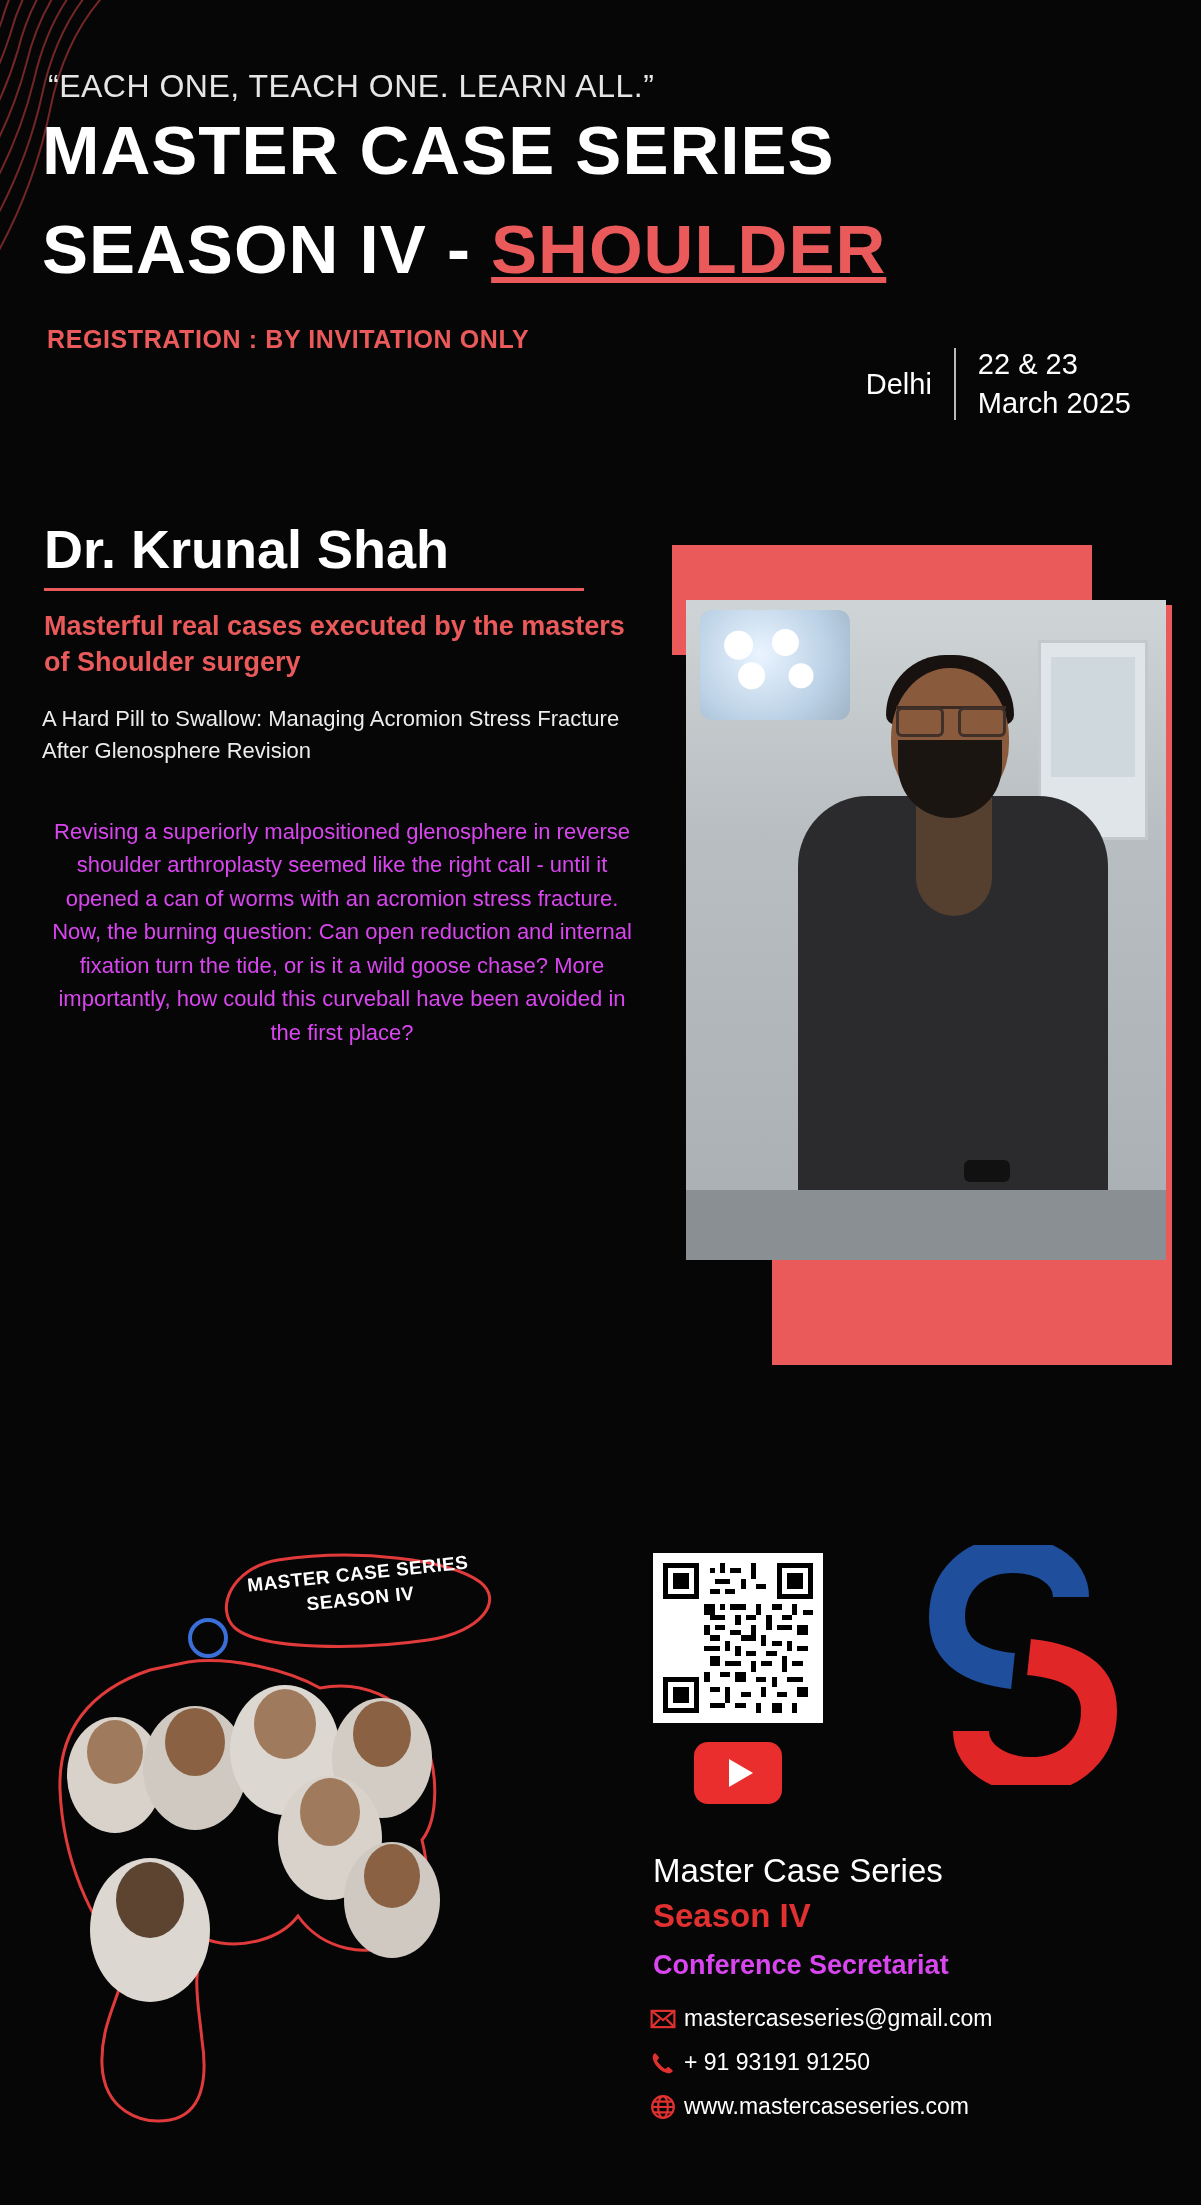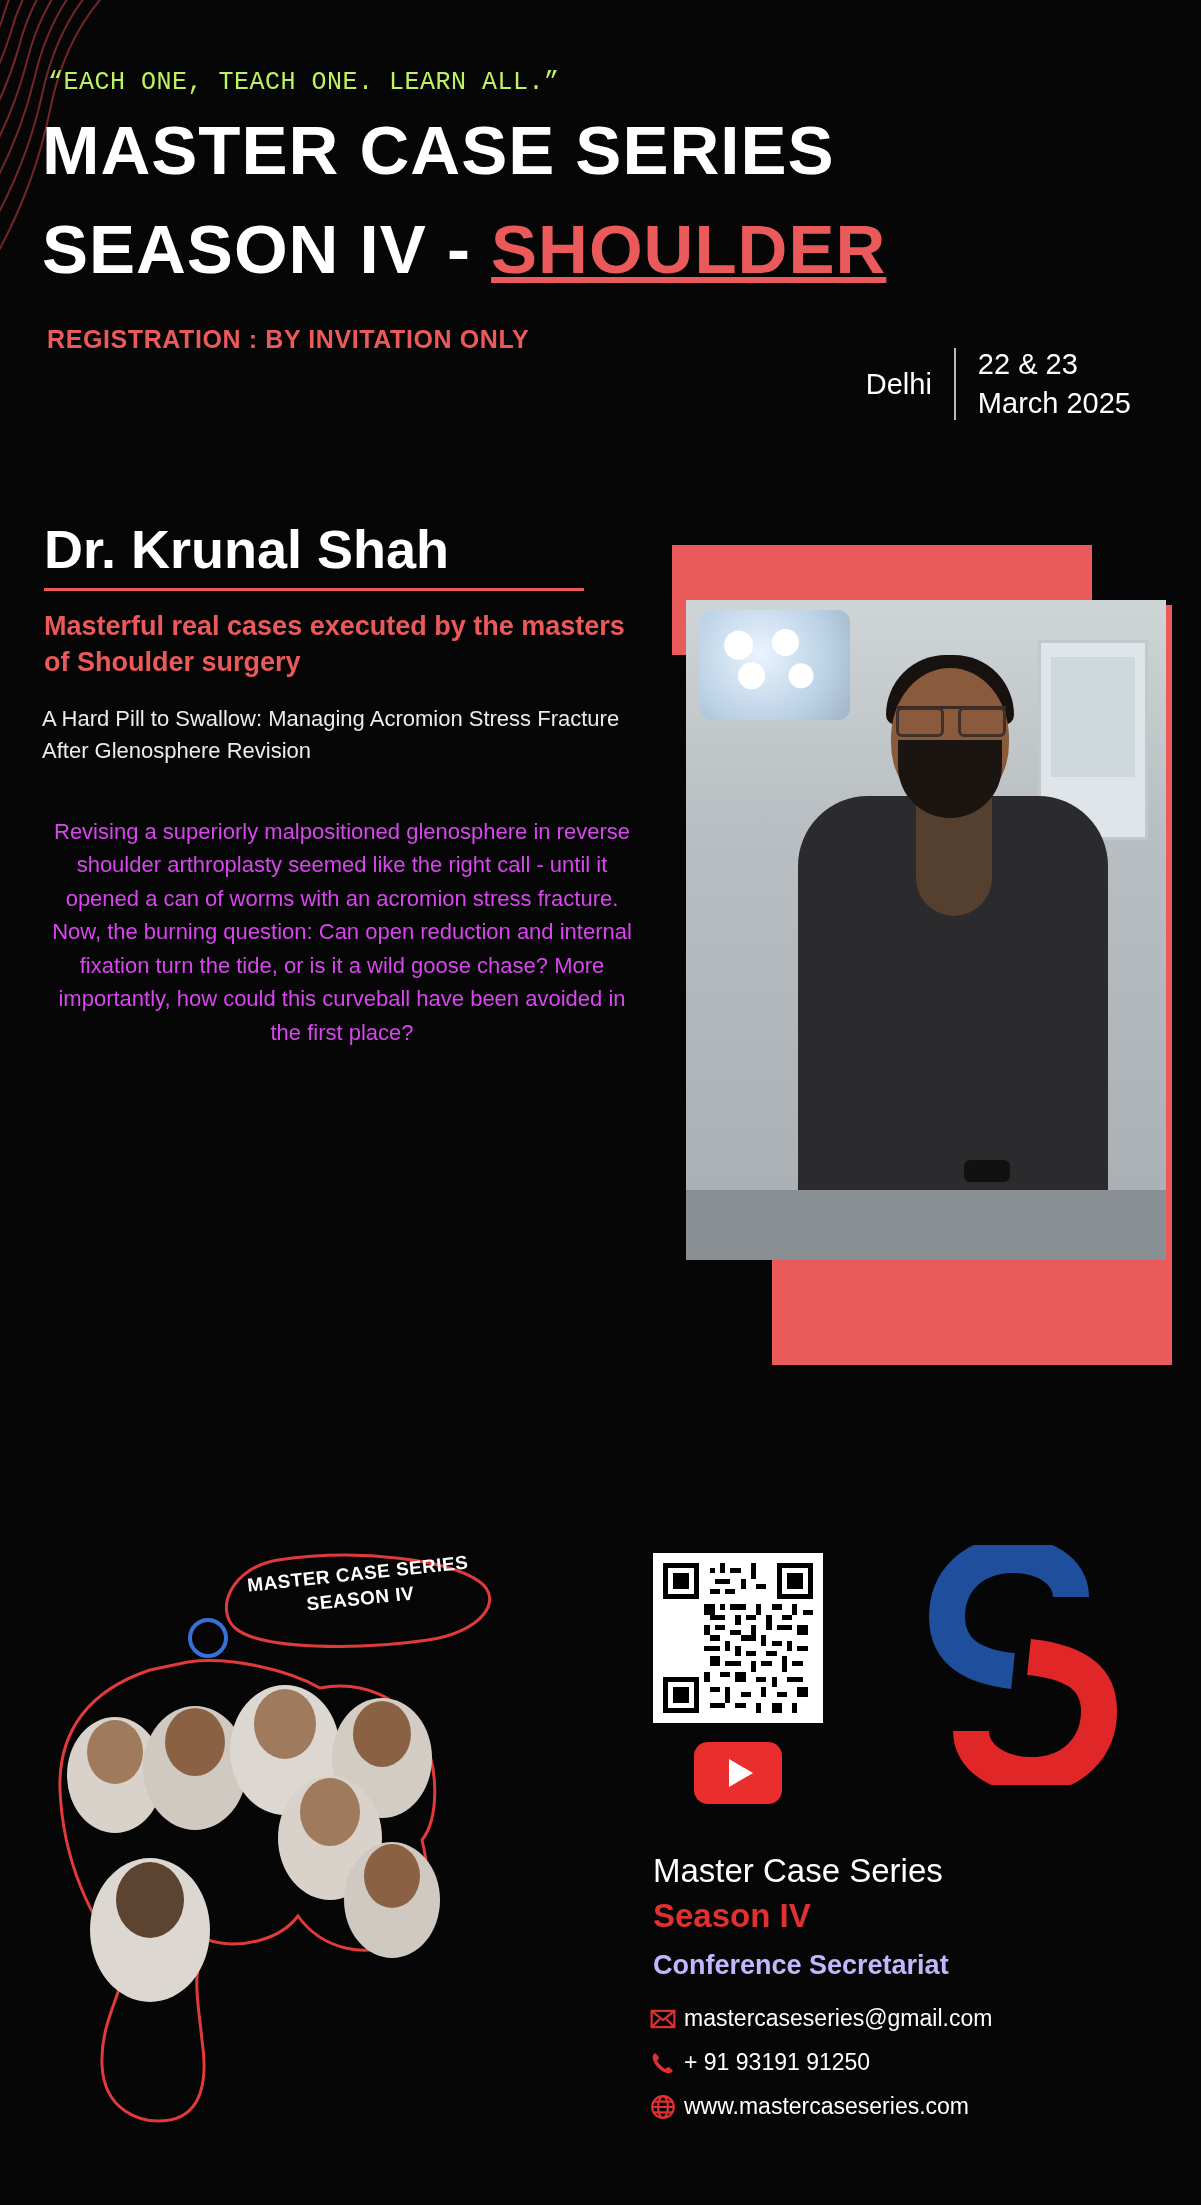--- a/index.html
+++ b/index.html
@@ -17,22 +17,22 @@
     background:#060607;
     overflow:hidden;
   }
 
   
   .swirls { position:absolute; top:-40px; left:-200px; width:780px; height:560px; opacity:.85; }
 
   
   .quote {
     position:absolute; left:48px; top:68px;
-    color:#bef264; font-size:25px; letter-spacing:.5px;
-    font-family:Liberation Mono, monospace;
+    color:#e5e5e5; font-size:32px; letter-spacing:.5px;
+    font-family:Liberation Sans, sans-serif;
   }
   .title1 {
     position:absolute; left:42px; top:116px;
     color:#ffffff; font-size:69px; font-weight:bold; letter-spacing:1px;
     line-height:1.02;
   }
   .title2 {
     position:absolute; left:42px; top:215px;
     color:#ffffff; font-size:69px; font-weight:bold; letter-spacing:1px;
     line-height:1.02; white-space:nowrap;
@@ -111,21 +111,21 @@
 
   .qr-box { position:absolute; left:653px; top:1553px; width:170px; height:170px; background:#fff; padding:10px; }
   .qr-grid { width:150px; height:150px; }
   .yt-btn { position:absolute; left:694px; top:1742px; width:88px; height:62px; background:#ea2e2e; border-radius:14px; display:flex; align-items:center; justify-content:center; }
   .yt-tri { width:0; height:0; border-left:24px solid #fff; border-top:14px solid transparent; border-bottom:14px solid transparent; margin-left:5px; }
 
   .s-logo { position:absolute; right:80px; top:1545px; width:200px; height:240px; }
 
   .footer-title { position:absolute; left:653px; top:1852px; color:#fff; font-size:33px; }
   .footer-season { position:absolute; left:653px; top:1897px; color:#e03030; font-size:33px; font-weight:bold; }
-  .footer-sec { position:absolute; left:653px; top:1950px; color:#c4b5fd; font-size:27px; font-weight:bold; }
+  .footer-sec { position:absolute; left:653px; top:1950px; color:#d946ef; font-size:27px; font-weight:bold; }
 
   .contact { position:absolute; left:650px; top:2005px; }
   .contact-row { display:flex; align-items:center; gap:8px; margin-bottom:17px; }
   .contact-row span.txt { color:#fff; font-size:23px; }
   .ico { width:26px; height:26px; display:inline-block; }
 
   .nowrap { white-space:nowrap; }
 </style>
 </head>
 <body>

